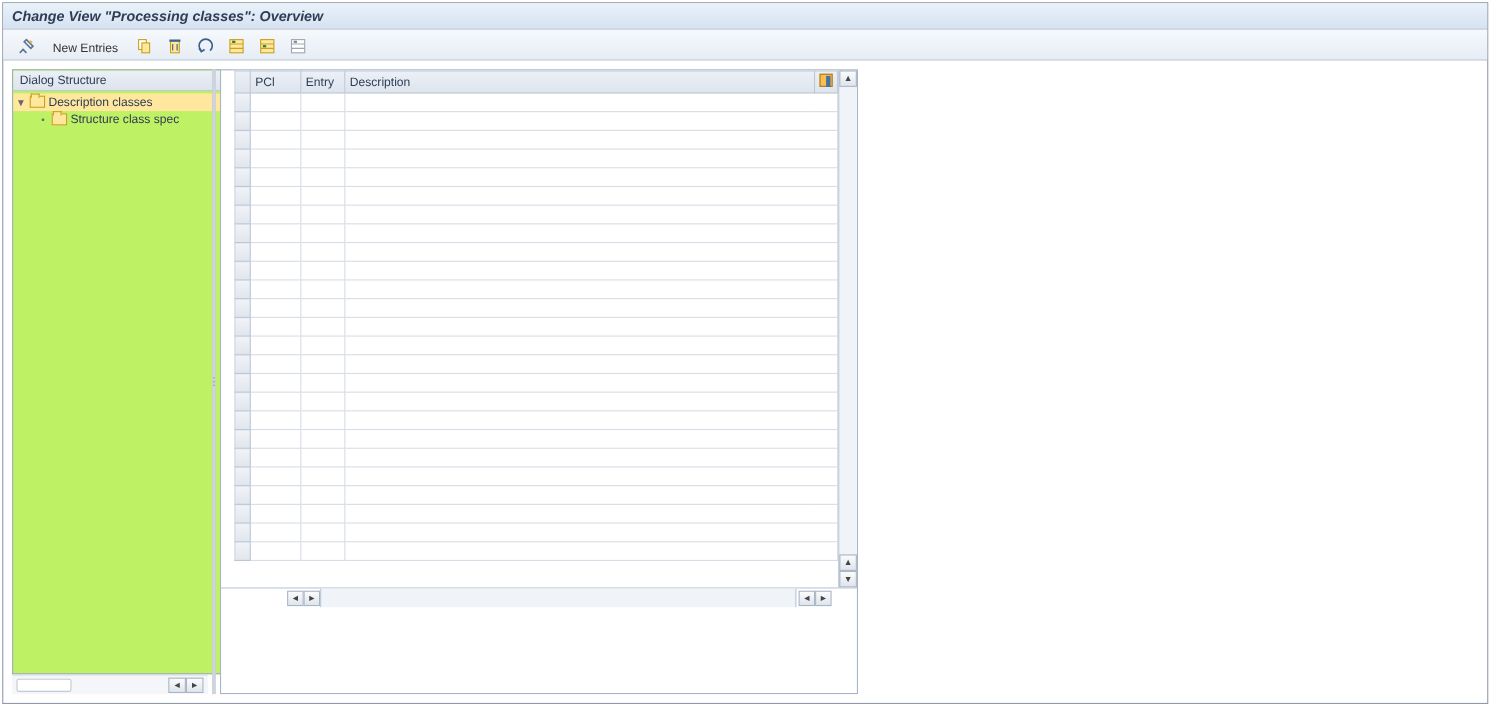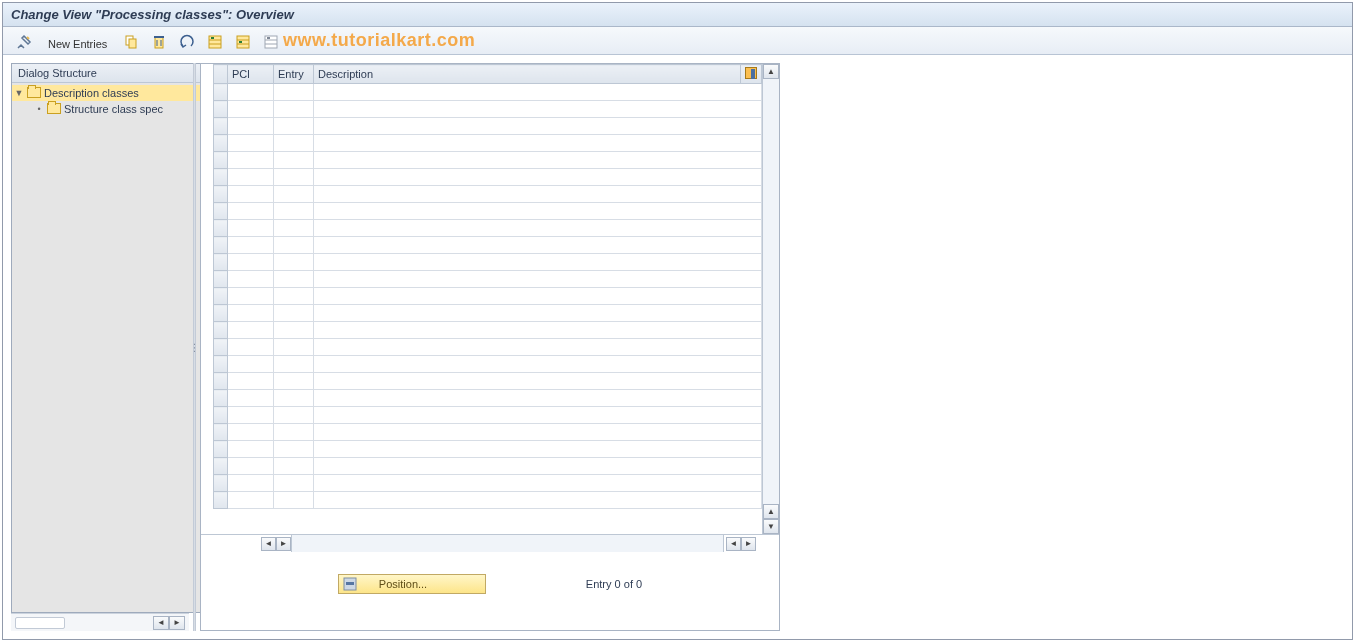--- a/index.html
+++ b/index.html
@@ -75,21 +75,21 @@
     }
     .sidebar-wrap {
       display: flex;
       flex-direction: column;
       width: 178px;
     }
     .tree-panel {
       width: 200px;
       border: 1px solid #9eaabc;
       overflow: hidden;
-      background: #e5e5e5;
+      background: #bef264;
       display: flex;
       flex-direction: column;
       flex: 1;
     }
     .tree-header {
       background: linear-gradient(to bottom, #ecf0f6 0%, #dde4ed 100%);
       border-bottom: 1px solid #bdc7d4;
       padding: 3px 6px;
       color: #2e3c54;
     }
@@ -354,21 +354,20 @@
     </div>
     <div class="toolbar-btn">
       <svg class="tb-icon" viewBox="0 0 16 16">
         <rect x="2" y="2" width="12" height="12" fill="#fff" stroke="#9fa7b3"></rect>
         <line x1="2" y1="6" x2="14" y2="6" stroke="#9fa7b3"></line>
         <line x1="2" y1="10" x2="14" y2="10" stroke="#9fa7b3"></line>
         <rect x="4" y="3" width="3" height="2" fill="#7f8896"></rect>
       </svg>
     </div>
 
-    <div class="watermark">www.tutorialkart.com</div>
   </div>
 
   <div class="content-area">
     <div class="sidebar-wrap">
       <div class="tree-panel">
         <div class="tree-header">Dialog Structure</div>
         <div class="tree-content">
           <div class="tree-node level1 selected">
             <span class="expander">▼</span>
             <span class="folder"><span class="folder-open"></span></span>
@@ -571,27 +570,15 @@
           <button>◄</button>
           <button>►</button>
         </div>
         <div class="track"></div>
         <div class="spacer-right">
           <button>◄</button>
           <button>►</button>
         </div>
       </div>
       <div class="below-table-gap"></div>
-      <div class="footer-bar">
-        <div class="position-btn">
-          <span class="pos-icon">
-            <svg width="14" height="14" viewBox="0 0 14 14">
-              <rect x="1" y="1" width="12" height="12" fill="#cdd8e5" stroke="#7f8ea0"></rect>
-              <rect x="3" y="5" width="8" height="3" fill="#5676a2"></rect>
-            </svg>
-          </span>
-          <span>Position...</span>
-        </div>
-        <span class="entry-txt">Entry 0 of 0</span>
-      </div>
     </div>
   </div>
 </div>
 
 </body></html>

